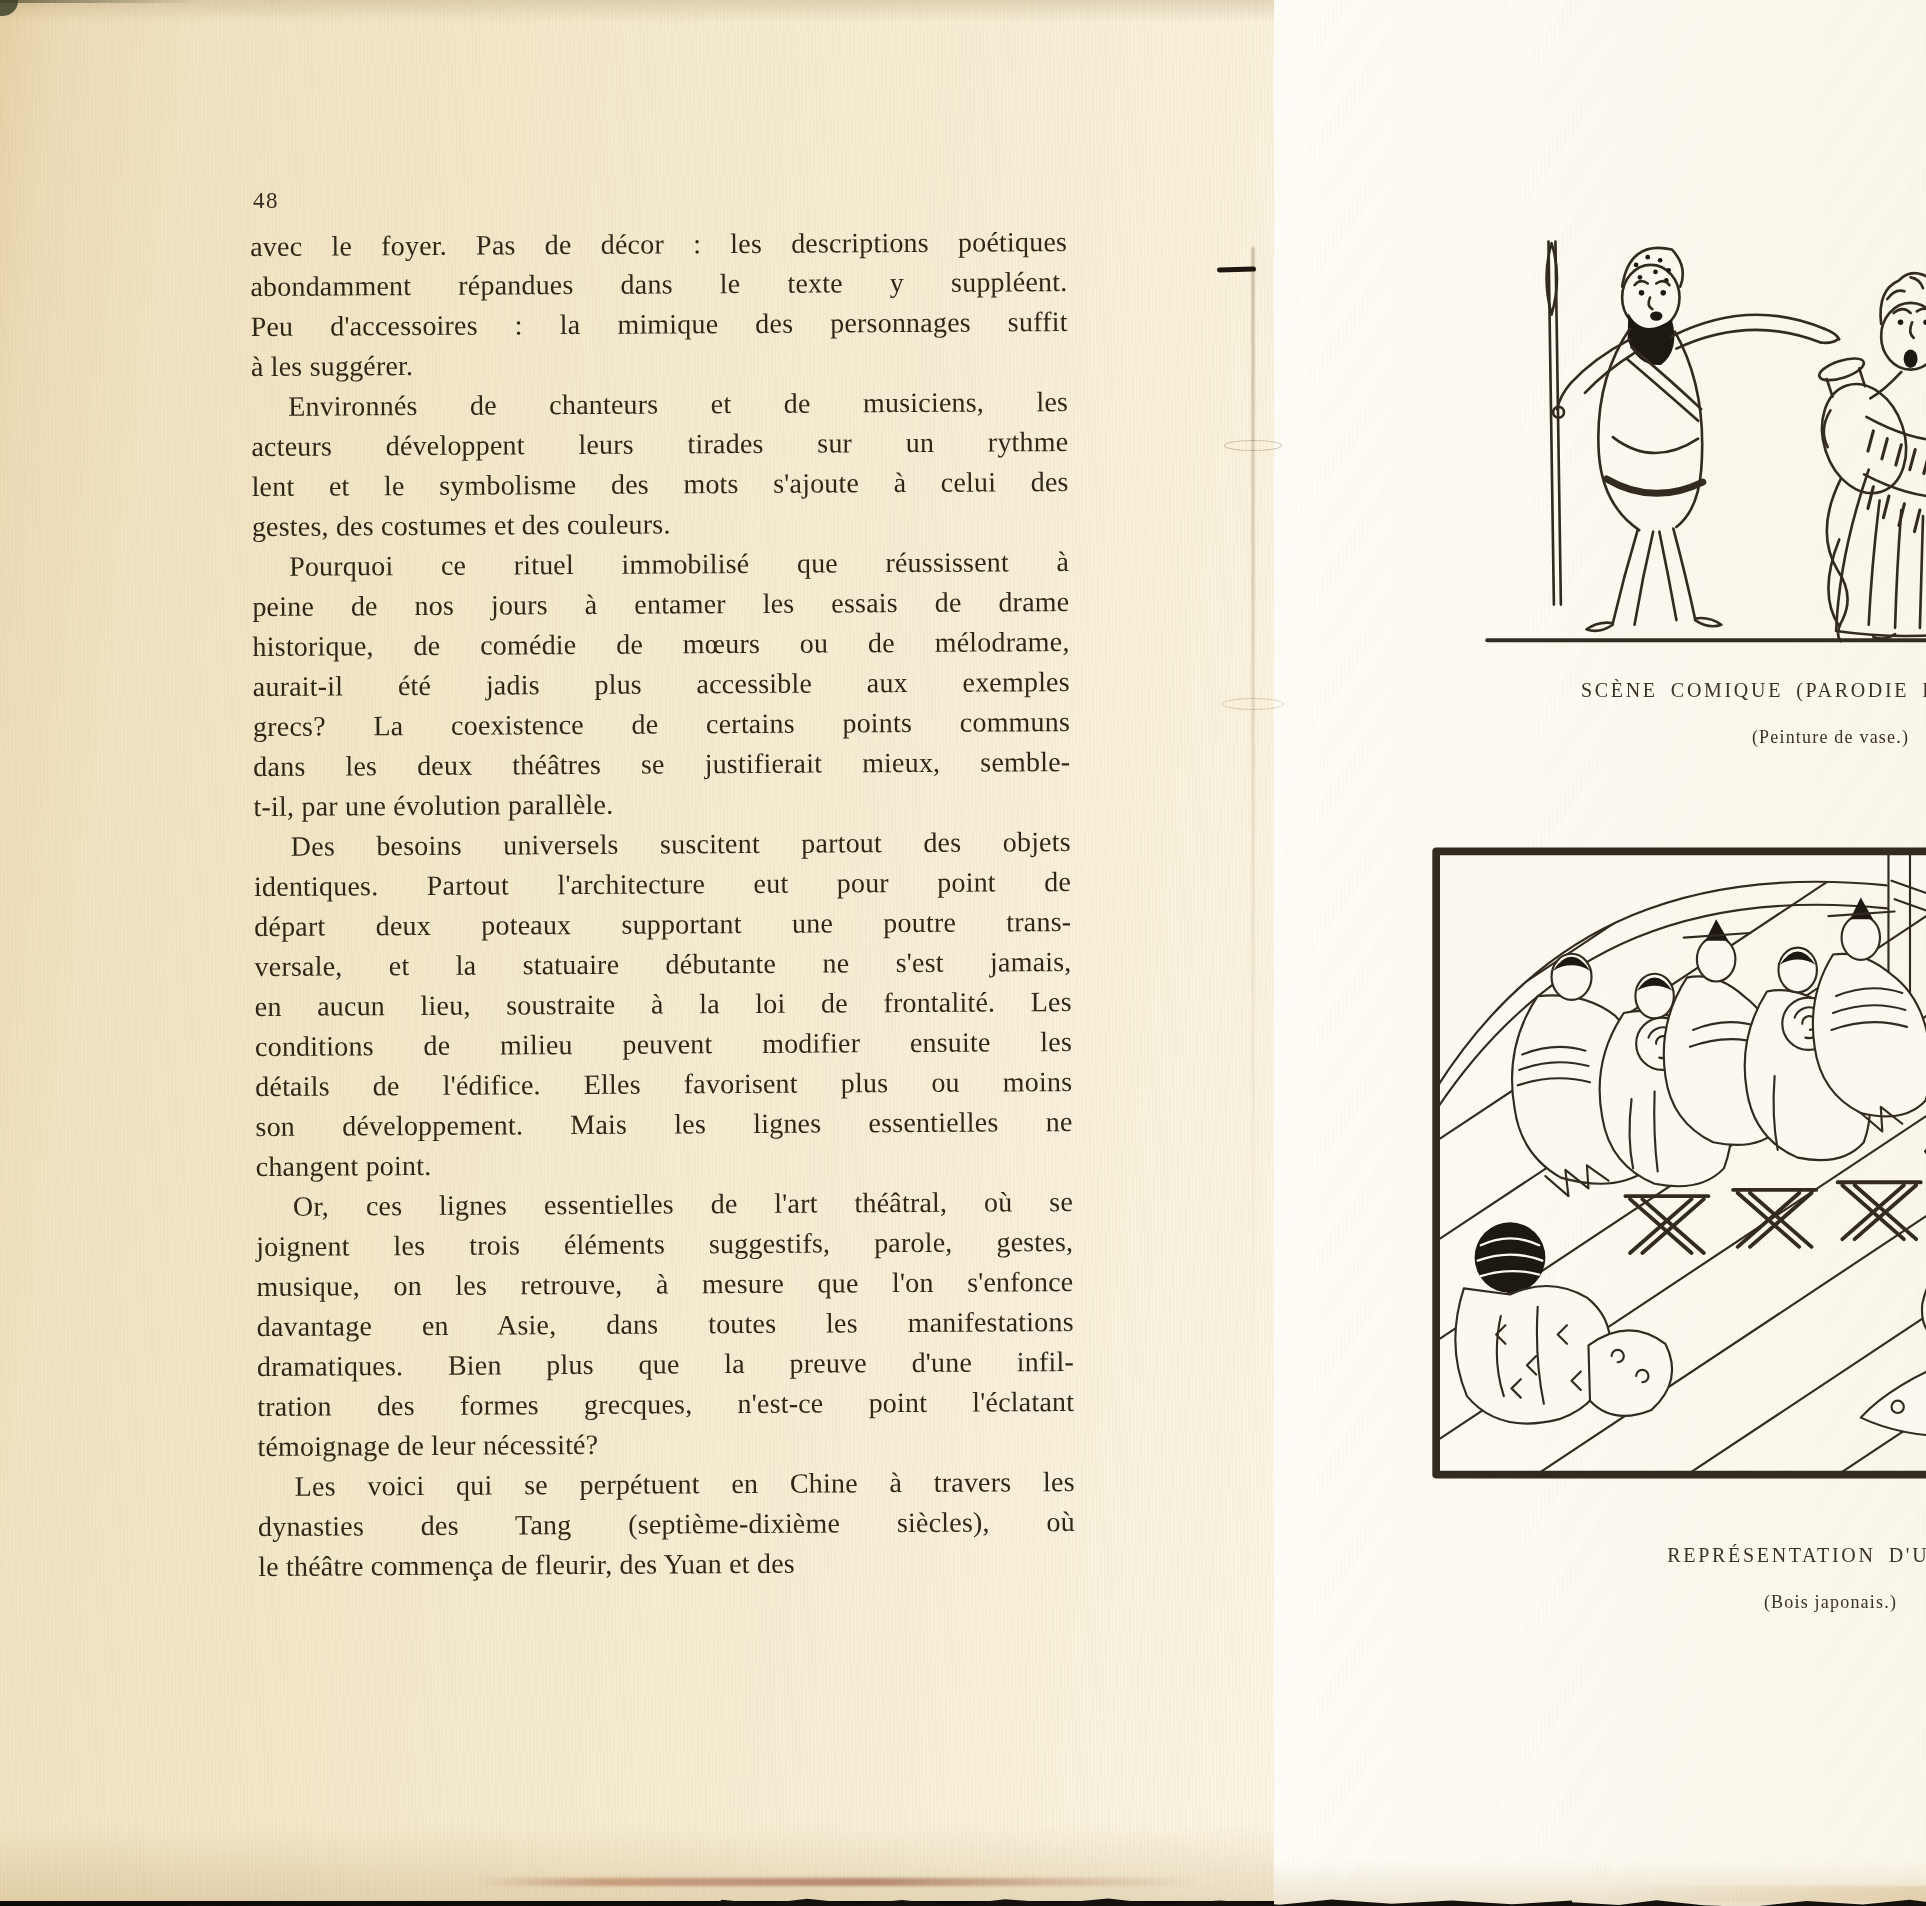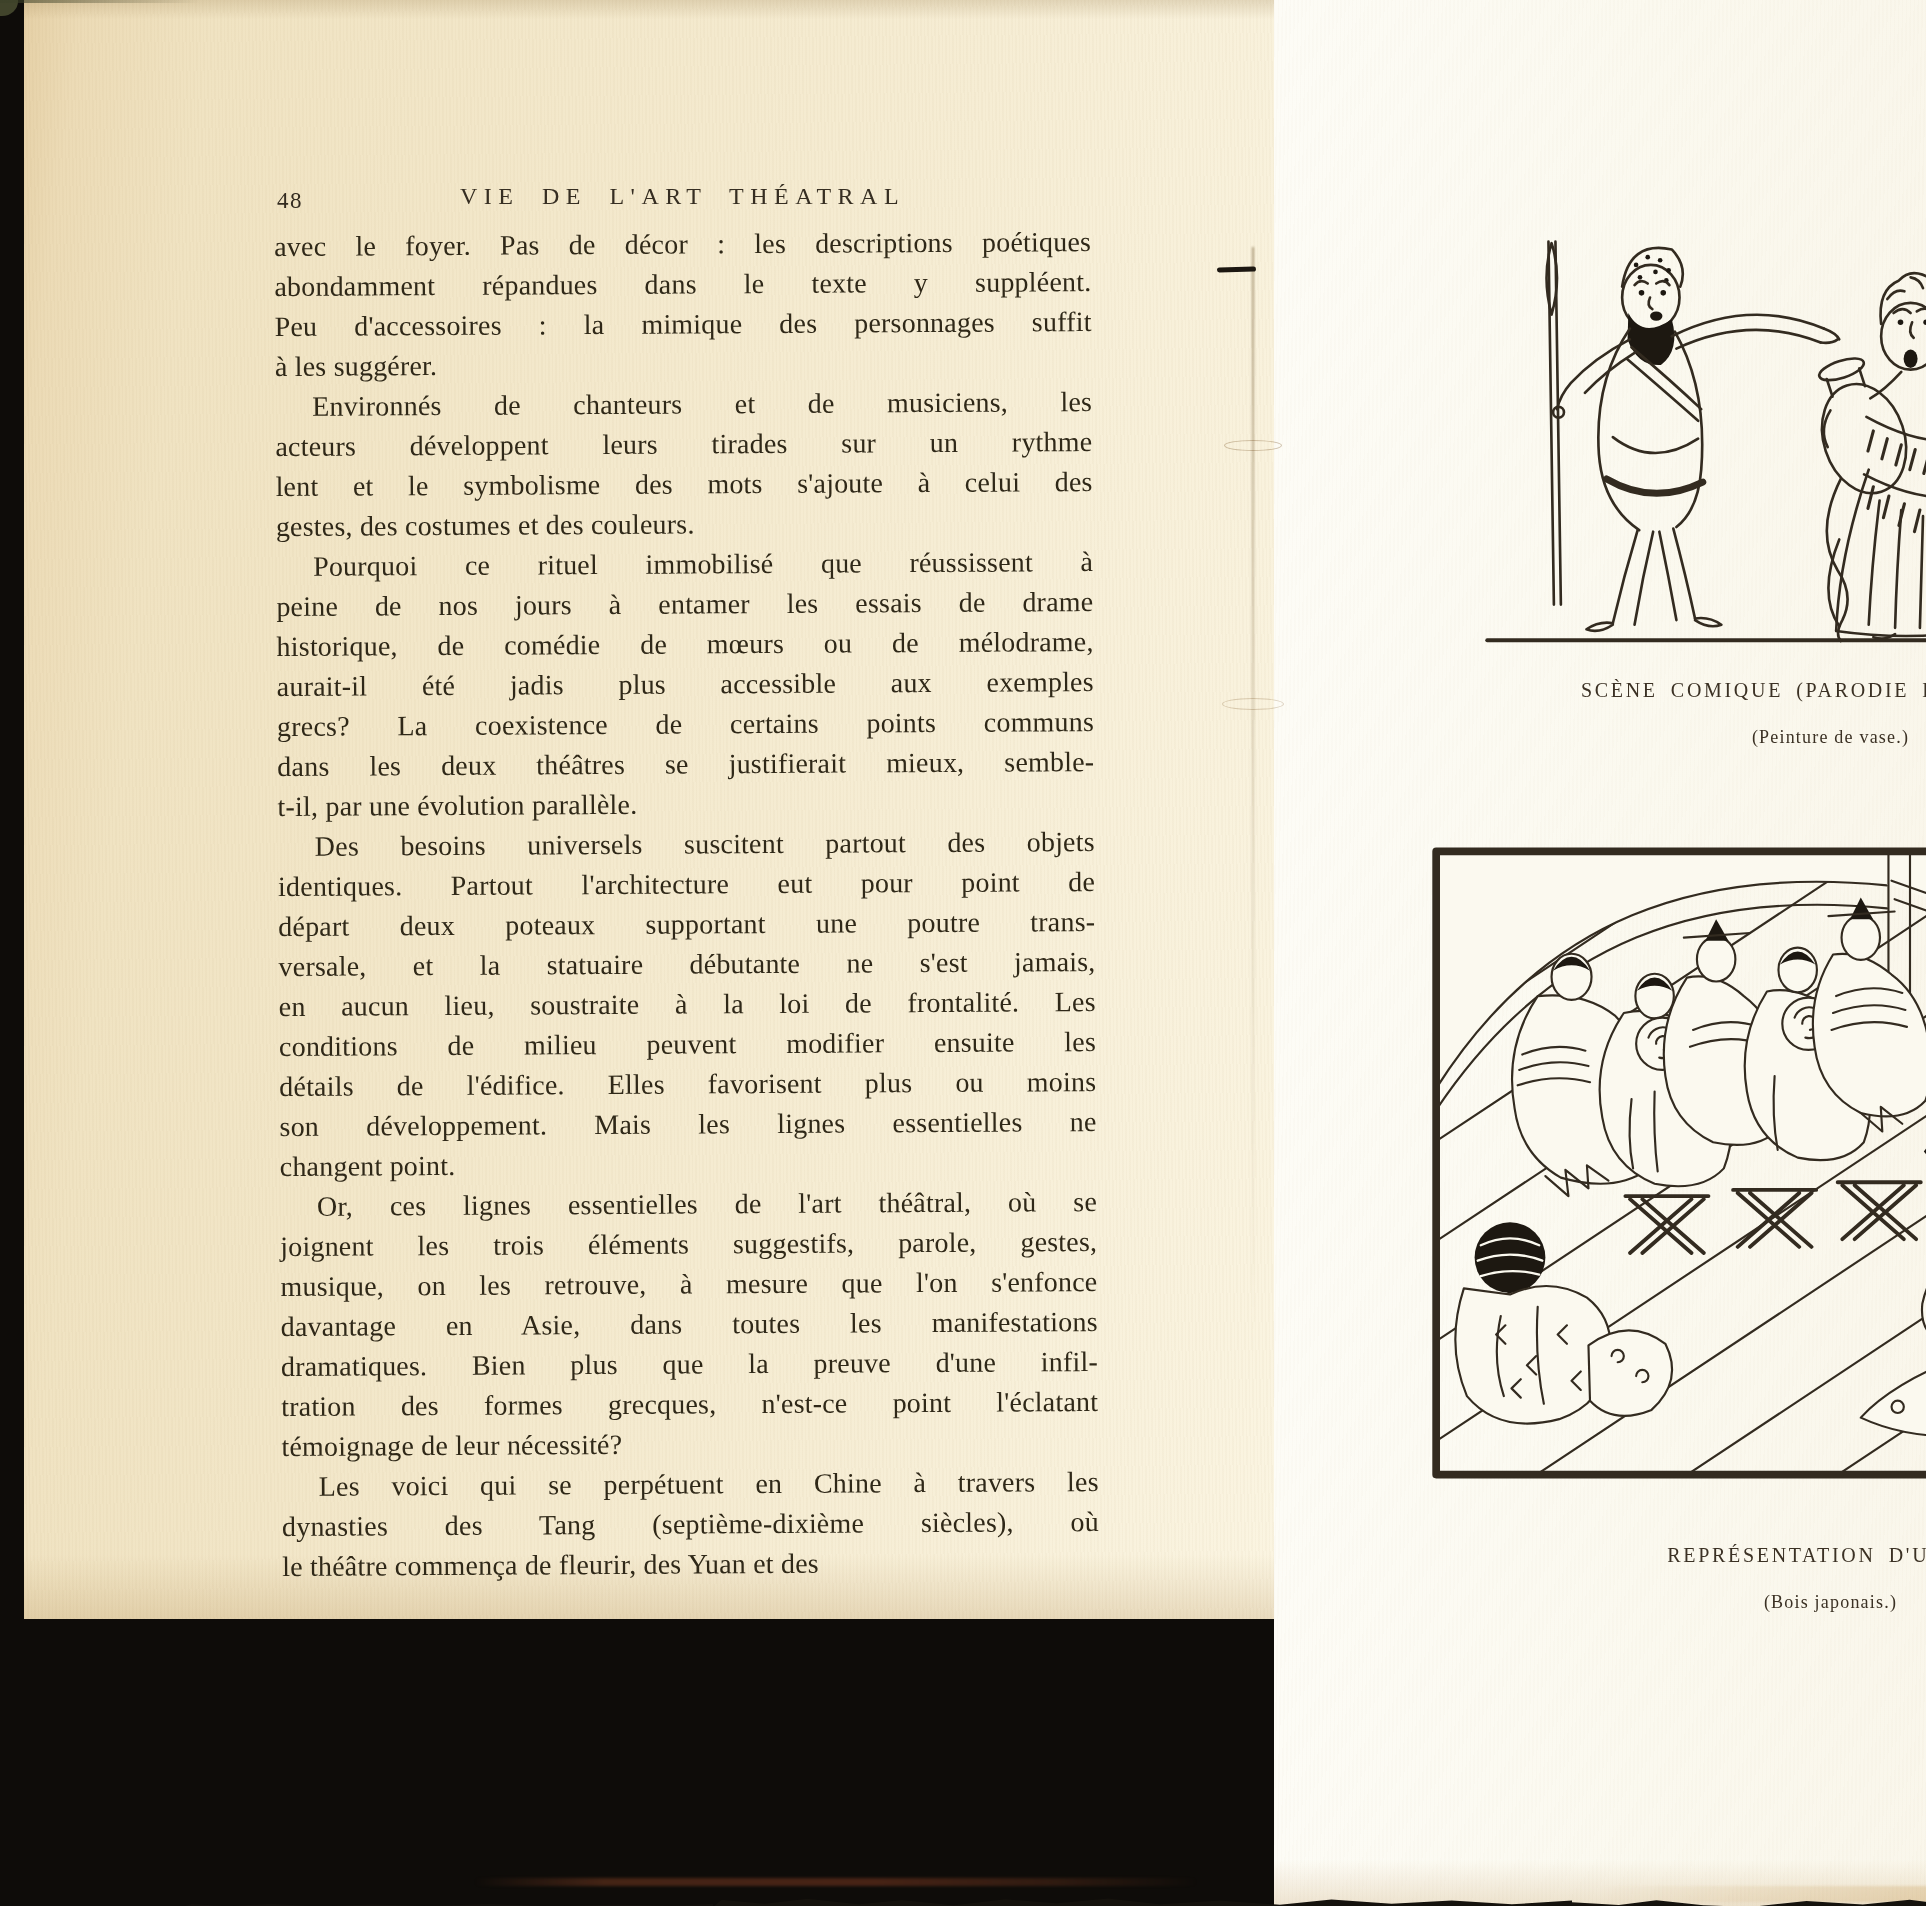--- a/index.html
+++ b/index.html
@@ -2,26 +2,25 @@
 <html style="font-size:6.2px"><head>
 <meta charset="utf-8">
 <style>
   html,body{margin:0;padding:0;background:#0e0c09;}
   body{position:relative;width:2510px;height:1907px;overflow:hidden;
        font-family:"Liberation Serif","DejaVu Serif",serif;
        --ink:#332b20;--ink-dark:#1d1811;--paper-right:#fbf9ef;}
   [data-name]{box-sizing:border-box;}
 
   
-  .left-page{position:absolute;left:0;top:0;width:1274px;height:1619px;
+  .left-page{position:absolute;left:0;top:0;width:1274px;height:1901px;
     background:
       linear-gradient(180deg, rgba(140,110,60,.20) 0%, rgba(140,110,60,0) 1.2%),
       linear-gradient(0deg, rgba(170,130,70,.22) 0%, rgba(170,130,70,0) 4%),
       linear-gradient(97deg,#e5d0a6 0%,#ecdbb6 4%,#f0e3c2 13%,#f3e8cb 38%,#f6edd4 66%,#f9f2dd 88%,#fbf5e2 100%);
-    margin-left: 24px;
   }
   .left-page .texture{position:absolute;inset:0;
     background:repeating-linear-gradient(89deg, rgba(150,118,66,.035) 0 1.5px, rgba(0,0,0,0) 1.5px 3.5px);}
   .pagenum{position:absolute;left:253px;top:188px;font-size:23px;color:var(--ink);letter-spacing:1.5px;}
   .running-title{position:absolute;left:250px;top:183px;width:817px;text-align:center;
     font-size:24px;letter-spacing:6.5px;word-spacing:10px;color:#362e22;white-space:nowrap;}
   .text-block{position:absolute;left:250px;top:227px;width:817px;
     font-size:28px;line-height:40px;color:#2f2818;letter-spacing:0.2px;
     transform:rotate(-.35deg);transform-origin:0 0;}
   .pline{text-align:justify;text-align-last:justify;}
@@ -80,21 +79,20 @@
   svg .bg{fill:var(--paper-right);stroke:none;}
   svg .wl{fill:none;stroke:var(--paper-right);stroke-width:3;stroke-linecap:round;}
   svg .thick{stroke-width:16;}
 </style>
 </head>
 <body data-name="book-scan" style="--ink: #332b20; --ink-dark: #1d1811; --paper-right: #fbf9ef;">
 
 <div class="left-page" data-name="left-page">
   <div class="texture" data-name="paper-texture"></div>
   <span class="pagenum" data-name="page-number">48</span>
-  <div class="running-title" data-name="running-title">VIE DE L'ART THÉATRAL</div>
   <div class="text-block" data-name="body-text">
       <div class="pline" data-name="text-line">avec le foyer. Pas de décor : les descriptions poétiques</div>
       <div class="pline" data-name="text-line">abondamment répandues dans le texte y suppléent.</div>
       <div class="pline" data-name="text-line">Peu d'accessoires : la mimique des personnages suffit</div>
       <div class="pline plast" data-name="text-line">à les suggérer.</div>
       <div class="pline pfirst" data-name="text-line">Environnés de chanteurs et de musiciens, les</div>
       <div class="pline" data-name="text-line">acteurs développent leurs tirades sur un rythme</div>
       <div class="pline" data-name="text-line">lent et le symbolisme des mots s'ajoute à celui des</div>
       <div class="pline plast" data-name="text-line">gestes, des costumes et des couleurs.</div>
       <div class="pline pfirst" data-name="text-line">Pourquoi ce rituel immobilisé que réussissent à</div>

